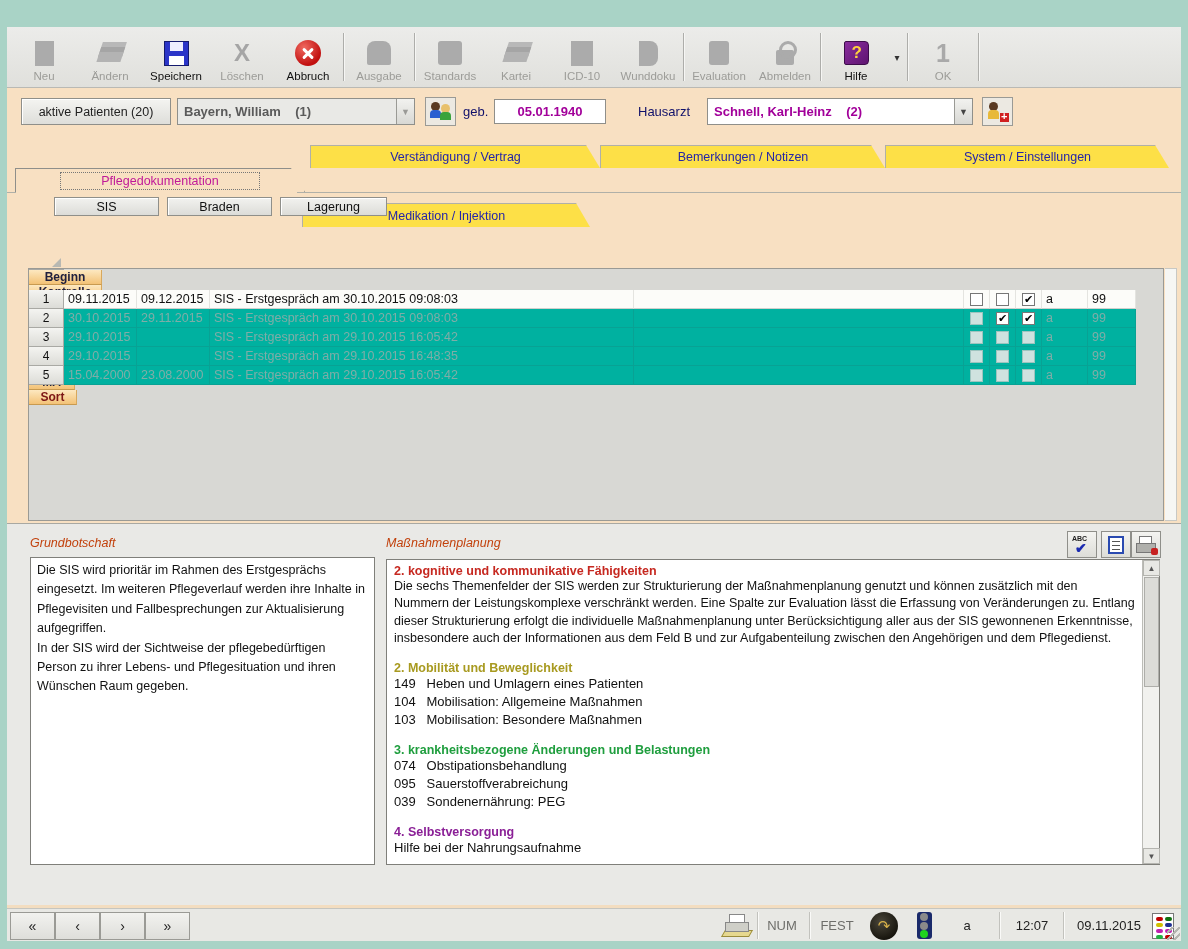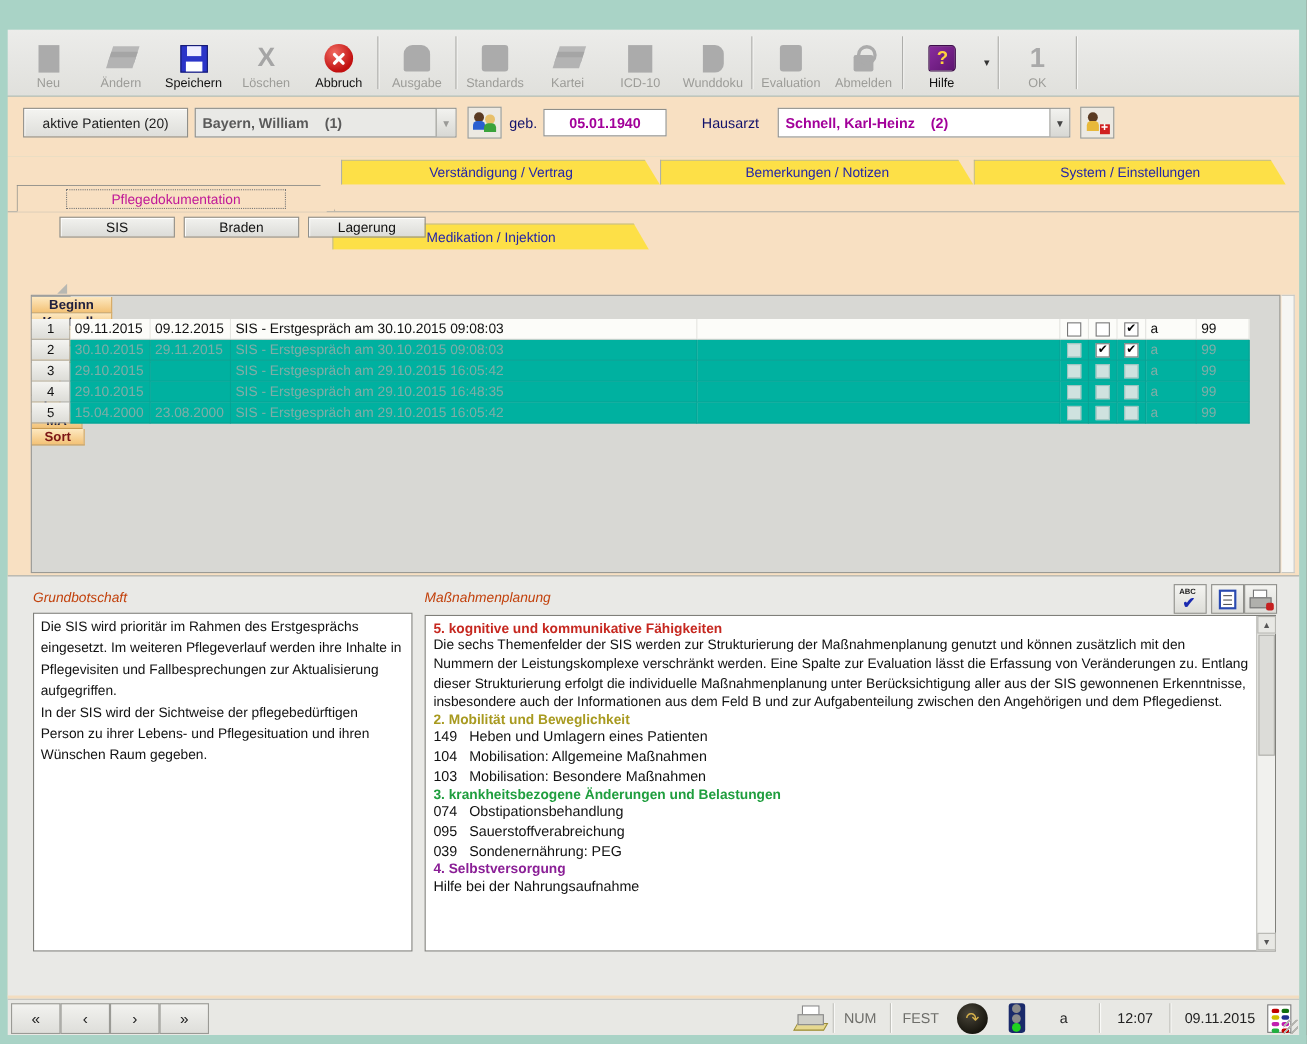--- a/index.html
+++ b/index.html
@@ -129,21 +129,21 @@
 
   
   .bottom { position:absolute; left:0px; top:381px; width:1174px; height:385px; background:#e9e9e6; border-top:1px solid #a8a8a2; }
   .sec-label { position:absolute; font-size:12.5px; color:#c2410c;font-style:italic; }
   .gb-label { left:23px; top:12px; }
   .mp-label { left:379px; top:12px; }
   .txtbox { position:absolute; background:#fff; border:1px solid #7f7f7a; }
   .gb-box { left:23px; top:33px; width:345px; height:308px; padding:3px 6px; font-size:12.5px; color:#111; line-height:1.55; white-space:pre-wrap; }
   .mp-box { left:379px; top:35px; width:774px; height:306px; }
   .mp-inner { position:absolute; left:0; top:0; right:17px; bottom:0; padding:2px 7px; overflow:hidden; }
-  .rt-h { font-size:12.5px; font-weight:bold; }
+  .rt-h { font-size:12.5px; font-weight:bold; margin-top:14px; }
   .rt-h.first { margin-top:2px; }
   .sec1 { color:#c62820; } .sec2 { color:#a89a20; } .sec3 { color:#1f9e3e; } .sec4 { color:#8a1f96; }
   .rt-body { font-size:12.5px; color:#111; line-height:1.38; white-space:pre-wrap; }
   .rt-line { font-size:13px; color:#111; line-height:1.38; white-space:pre; }
   .vsb { position:absolute; right:0; top:0; width:17px; height:100%; background:#f1f1ee; border-left:1px solid #bcbcb7; }
   .vsb .sb-up, .vsb .sb-dn { position:absolute; left:0; width:17px; height:16px; background:#e8e8e4; border:1px solid #b5b5b0;
         font-size:8px; color:#555; text-align:center; line-height:15px; }
   .sb-up { top:0; } .sb-dn { bottom:0; }
   .sb-thumb { position:absolute; left:1px; top:17px; width:15px; height:110px; background:#dcdcd8; border:1px solid #aeaeaa; }
   .mp-btn { position:absolute; top:7px; width:30px; height:27px; background:linear-gradient(#f4f4f1,#ddddd8); border:1px solid #8f8f8a;
@@ -460,21 +460,21 @@
       <div class="mp-btn mpb3">
         <span class="prn-ic">
             <span class="pr-p"></span>
             <span class="pr-b"></span>
             <span class="pr-r"></span>
           </span>
       </div>
 
       <div class="txtbox mp-box">
         <div class="mp-inner">
-          <div class="rt-h sec1 first">5. kognitive und kommunikative Fähigkeiten</div>
+          <div class="rt-h sec1 first">2. kognitive und kommunikative Fähigkeiten</div>
           <div class="rt-body">Die sechs Themenfelder der SIS werden zur Strukturierung der Maßnahmenplanung genutzt und können zusätzlich mit den Nummern der Leistungskomplexe verschränkt werden. Eine Spalte zur Evaluation lässt die Erfassung von Veränderungen zu. Entlang dieser Strukturierung erfolgt die individuelle Maßnahmenplanung unter Berücksichtigung aller aus der SIS gewonnenen Erkenntnisse, insbesondere auch der Informationen aus dem Feld B und zur Aufgabenteilung zwischen den Angehörigen und dem Pflegedienst.</div>
           <div class="rt-h sec2">2. Mobilität und Beweglichkeit</div>
           <div class="rt-line">149   Heben und Umlagern eines Patienten</div>
           <div class="rt-line">104   Mobilisation: Allgemeine Maßnahmen</div>
           <div class="rt-line">103   Mobilisation: Besondere Maßnahmen</div>
           <div class="rt-h sec3">3. krankheitsbezogene Änderungen und Belastungen</div>
           <div class="rt-line">074   Obstipationsbehandlung</div>
           <div class="rt-line">095   Sauerstoffverabreichung</div>
           <div class="rt-line">039   Sondenernährung: PEG</div>
           <div class="rt-h sec4">4. Selbstversorgung</div>

